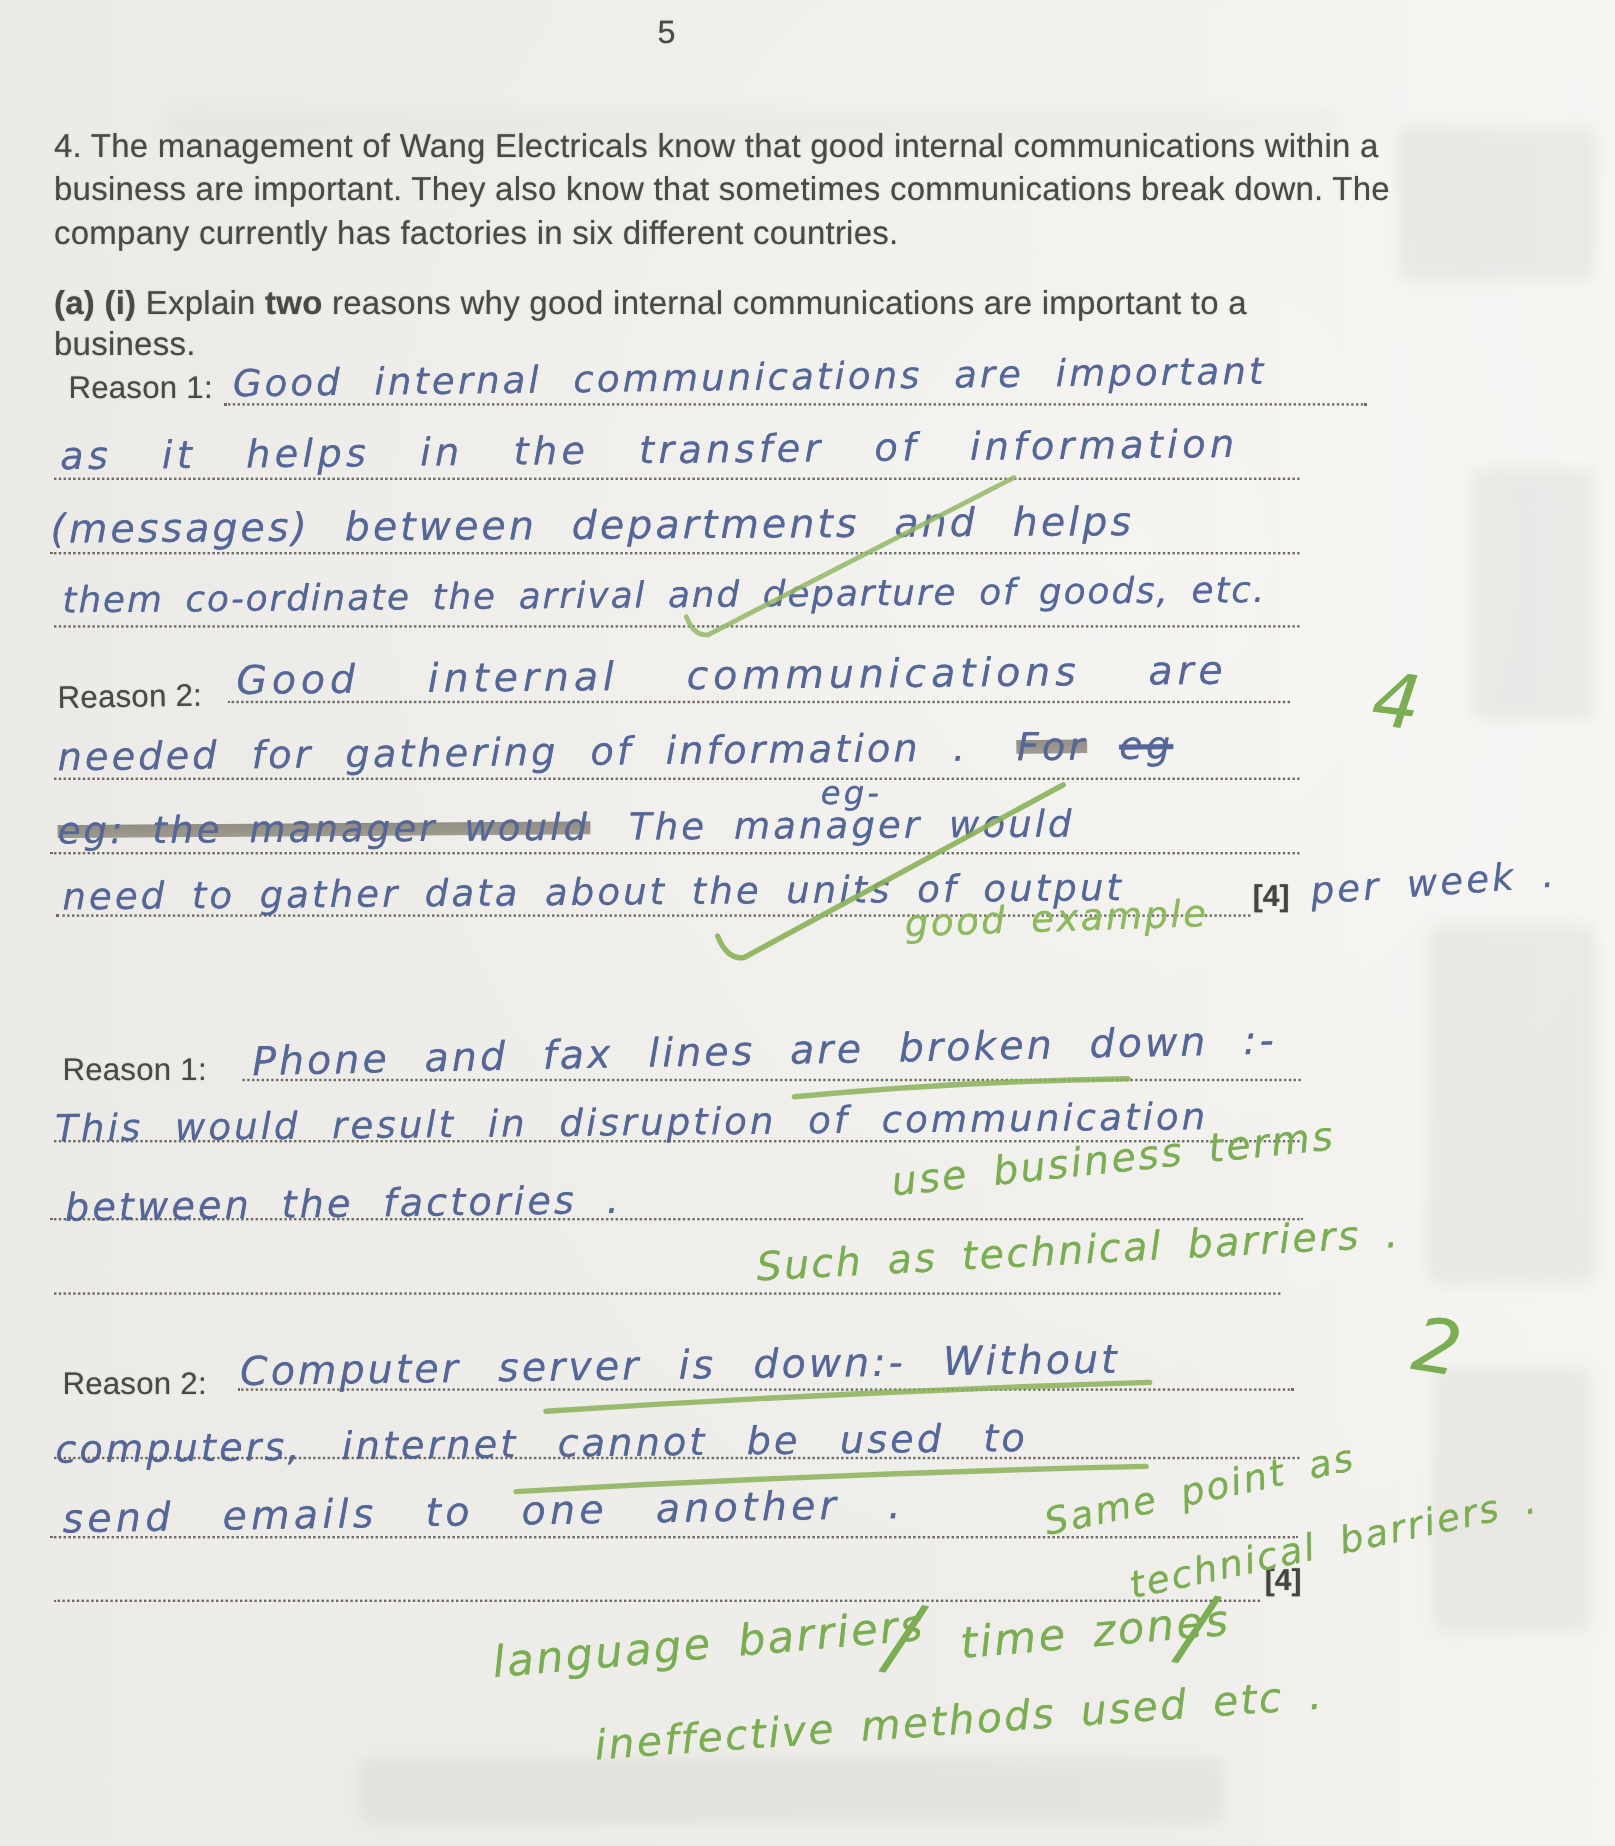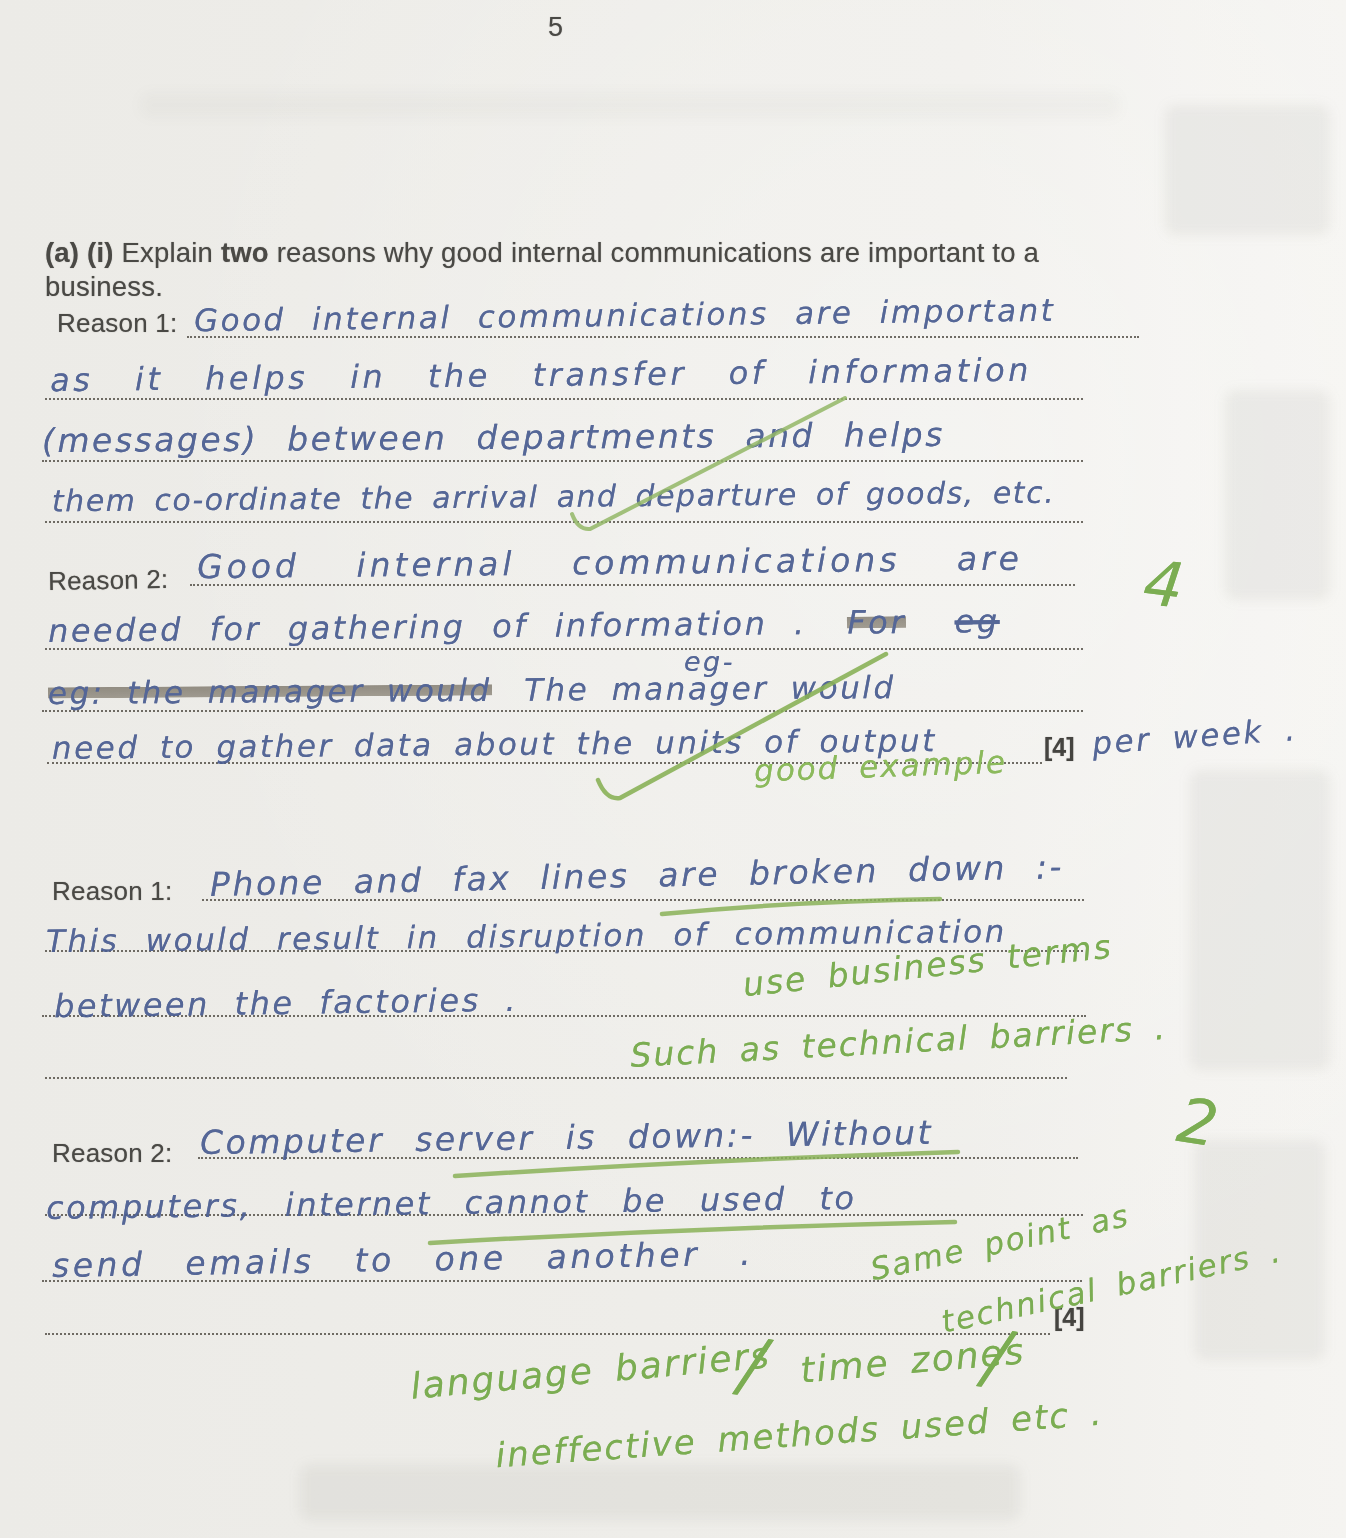--- a/index.html
+++ b/index.html
@@ -77,20 +77,21 @@
 
   <div class="bleed" style="left:1165px;top:105px;width:165px;height:130px;"></div>
   <div class="bleed" style="left:1225px;top:390px;width:105px;height:210px;"></div>
   <div class="bleed" style="left:1190px;top:770px;width:140px;height:300px;"></div>
   <div class="bleed" style="left:1195px;top:1140px;width:130px;height:220px;"></div>
   <div class="bleed" style="left:300px;top:1465px;width:720px;height:55px;"></div>
   <div class="bleed" style="left:140px;top:92px;width:980px;height:26px;opacity:.5;"></div>
 
   <div class="pr" style="left:548px;top:12px;font-size:27px;">5</div>
 
+  <div class="pr" style="left:45px;top:104px;width:1122px;font-size:27.5px;line-height:36px;">4. The management of Wang Electricals know that good internal communications within a business are important. They also know that sometimes communications break down. The company currently has factories in six different countries.</div>
 
   <div class="pr" style="left:45px;top:236px;width:1026px;font-size:27.5px;line-height:34px;">
     <span class="b">(a) (i) </span><span>Explain </span><span class="b">two</span><span> reasons why good internal communications are important to a business.</span>
   </div>
 
   <div class="pr" style="left:57px;top:308px;font-size:26px;">Reason 1:</div>
   <div class="dots" style="left:187px;top:336px;width:952px;"></div>
   <div class="dots" style="left:45px;top:398px;width:1038px;"></div>
   <div class="dots" style="left:42px;top:460px;width:1041px;"></div>
   <div class="dots" style="left:45px;top:521px;width:1038px;"></div>
@@ -104,21 +105,21 @@
   <div class="dots" style="left:190px;top:584px;width:885px;"></div>
   <div class="dots" style="left:45px;top:648px;width:1038px;"></div>
   <div class="dots" style="left:42px;top:710px;width:1041px;"></div>
   <div class="dots" style="left:47px;top:762px;width:995px;"></div>
 
   <span class="hw" style="left:197px;top:543px;font-size:33px;transform:rotate(-.6deg);word-spacing:42px;letter-spacing:4px;">Good internal communications are</span>
 
   <div class="hw" style="left:48px;top:607px;font-size:32px;transform:rotate(-.6deg);word-spacing:14px;">
     <span>needed for gathering of information .</span>
     <span class="strike-heavy" style="margin-left:14px;">For</span>
-    <span class="strike-pen" style="margin-left:22px;">eg</span>
+    <span class="strike-pen" style="">eg</span>
   </div>
 
   <span class="hw" style="left:684px;top:646px;font-size:27px;">eg-</span>
 
   <div class="hw" style="left:48px;top:672px;font-size:31px;transform:rotate(-.4deg);word-spacing:10px;">
     <span class="strike-heavy">eg: the manager would</span>
     <span style="margin-left:10px;">The manager would</span>
   </div>
 
   <span class="hw" style="left:52px;top:726px;font-size:31px;transform:rotate(-.5deg);word-spacing:8px;">need to gather data about the units of output</span>

